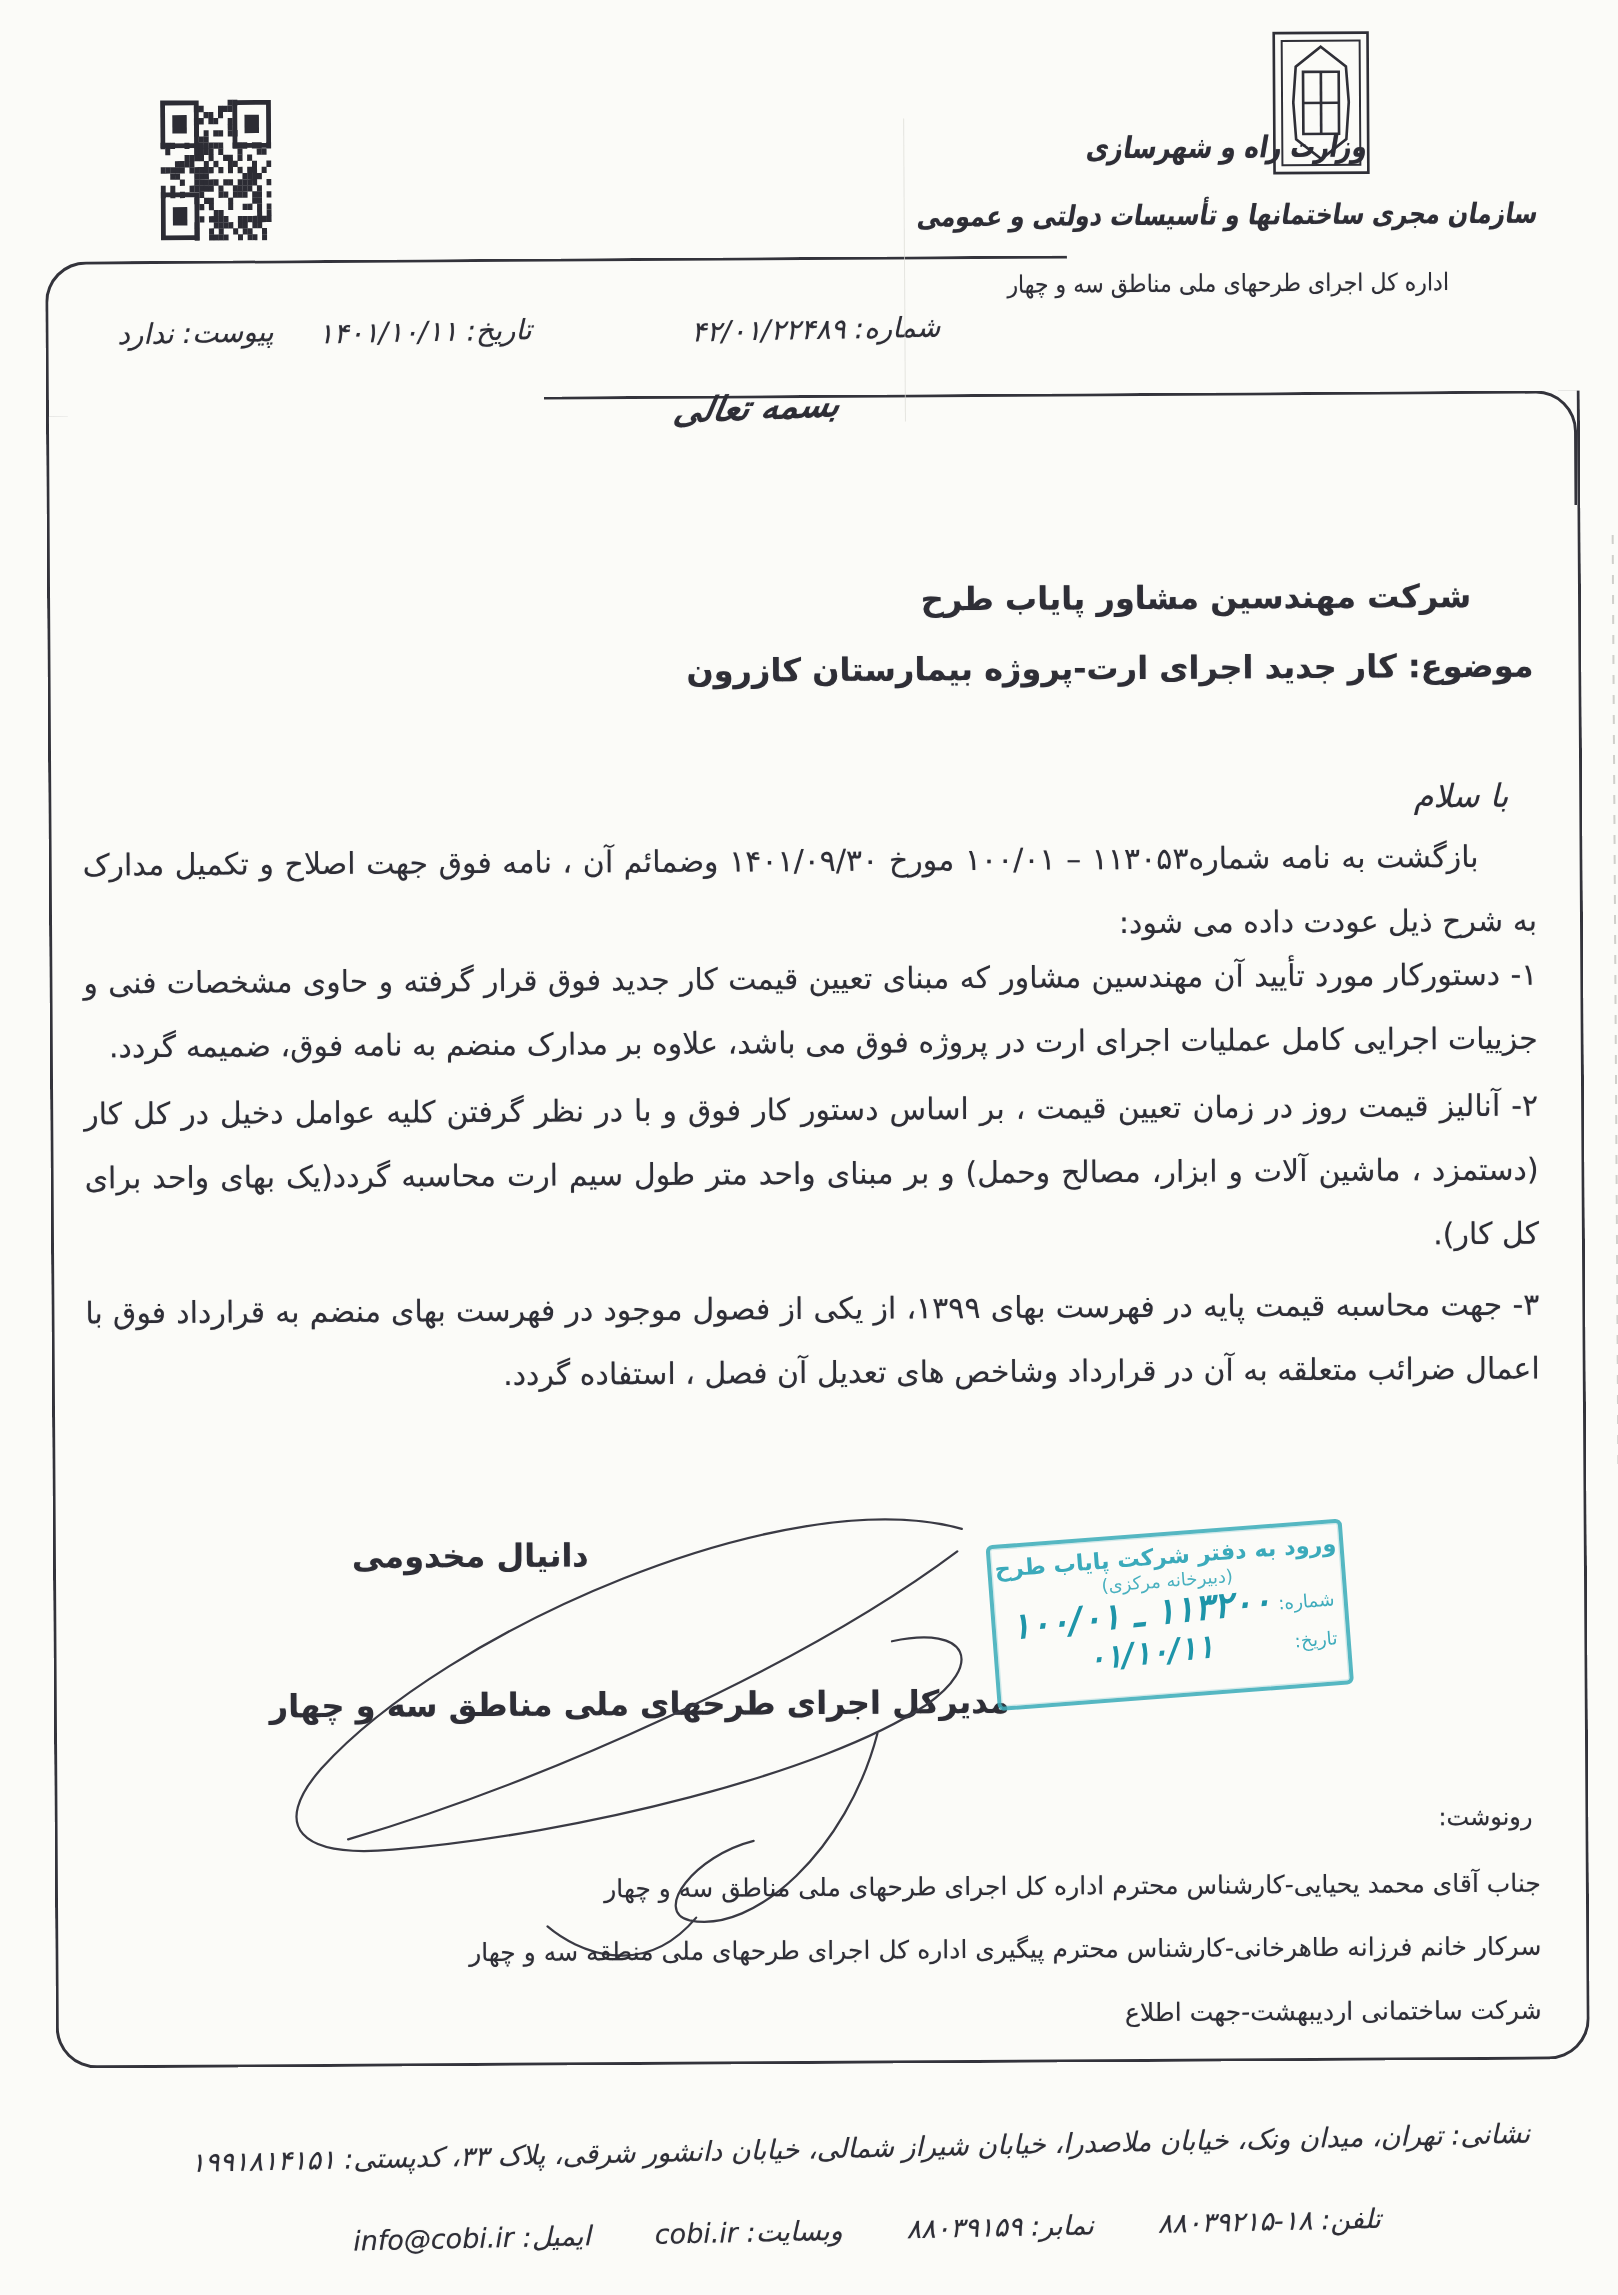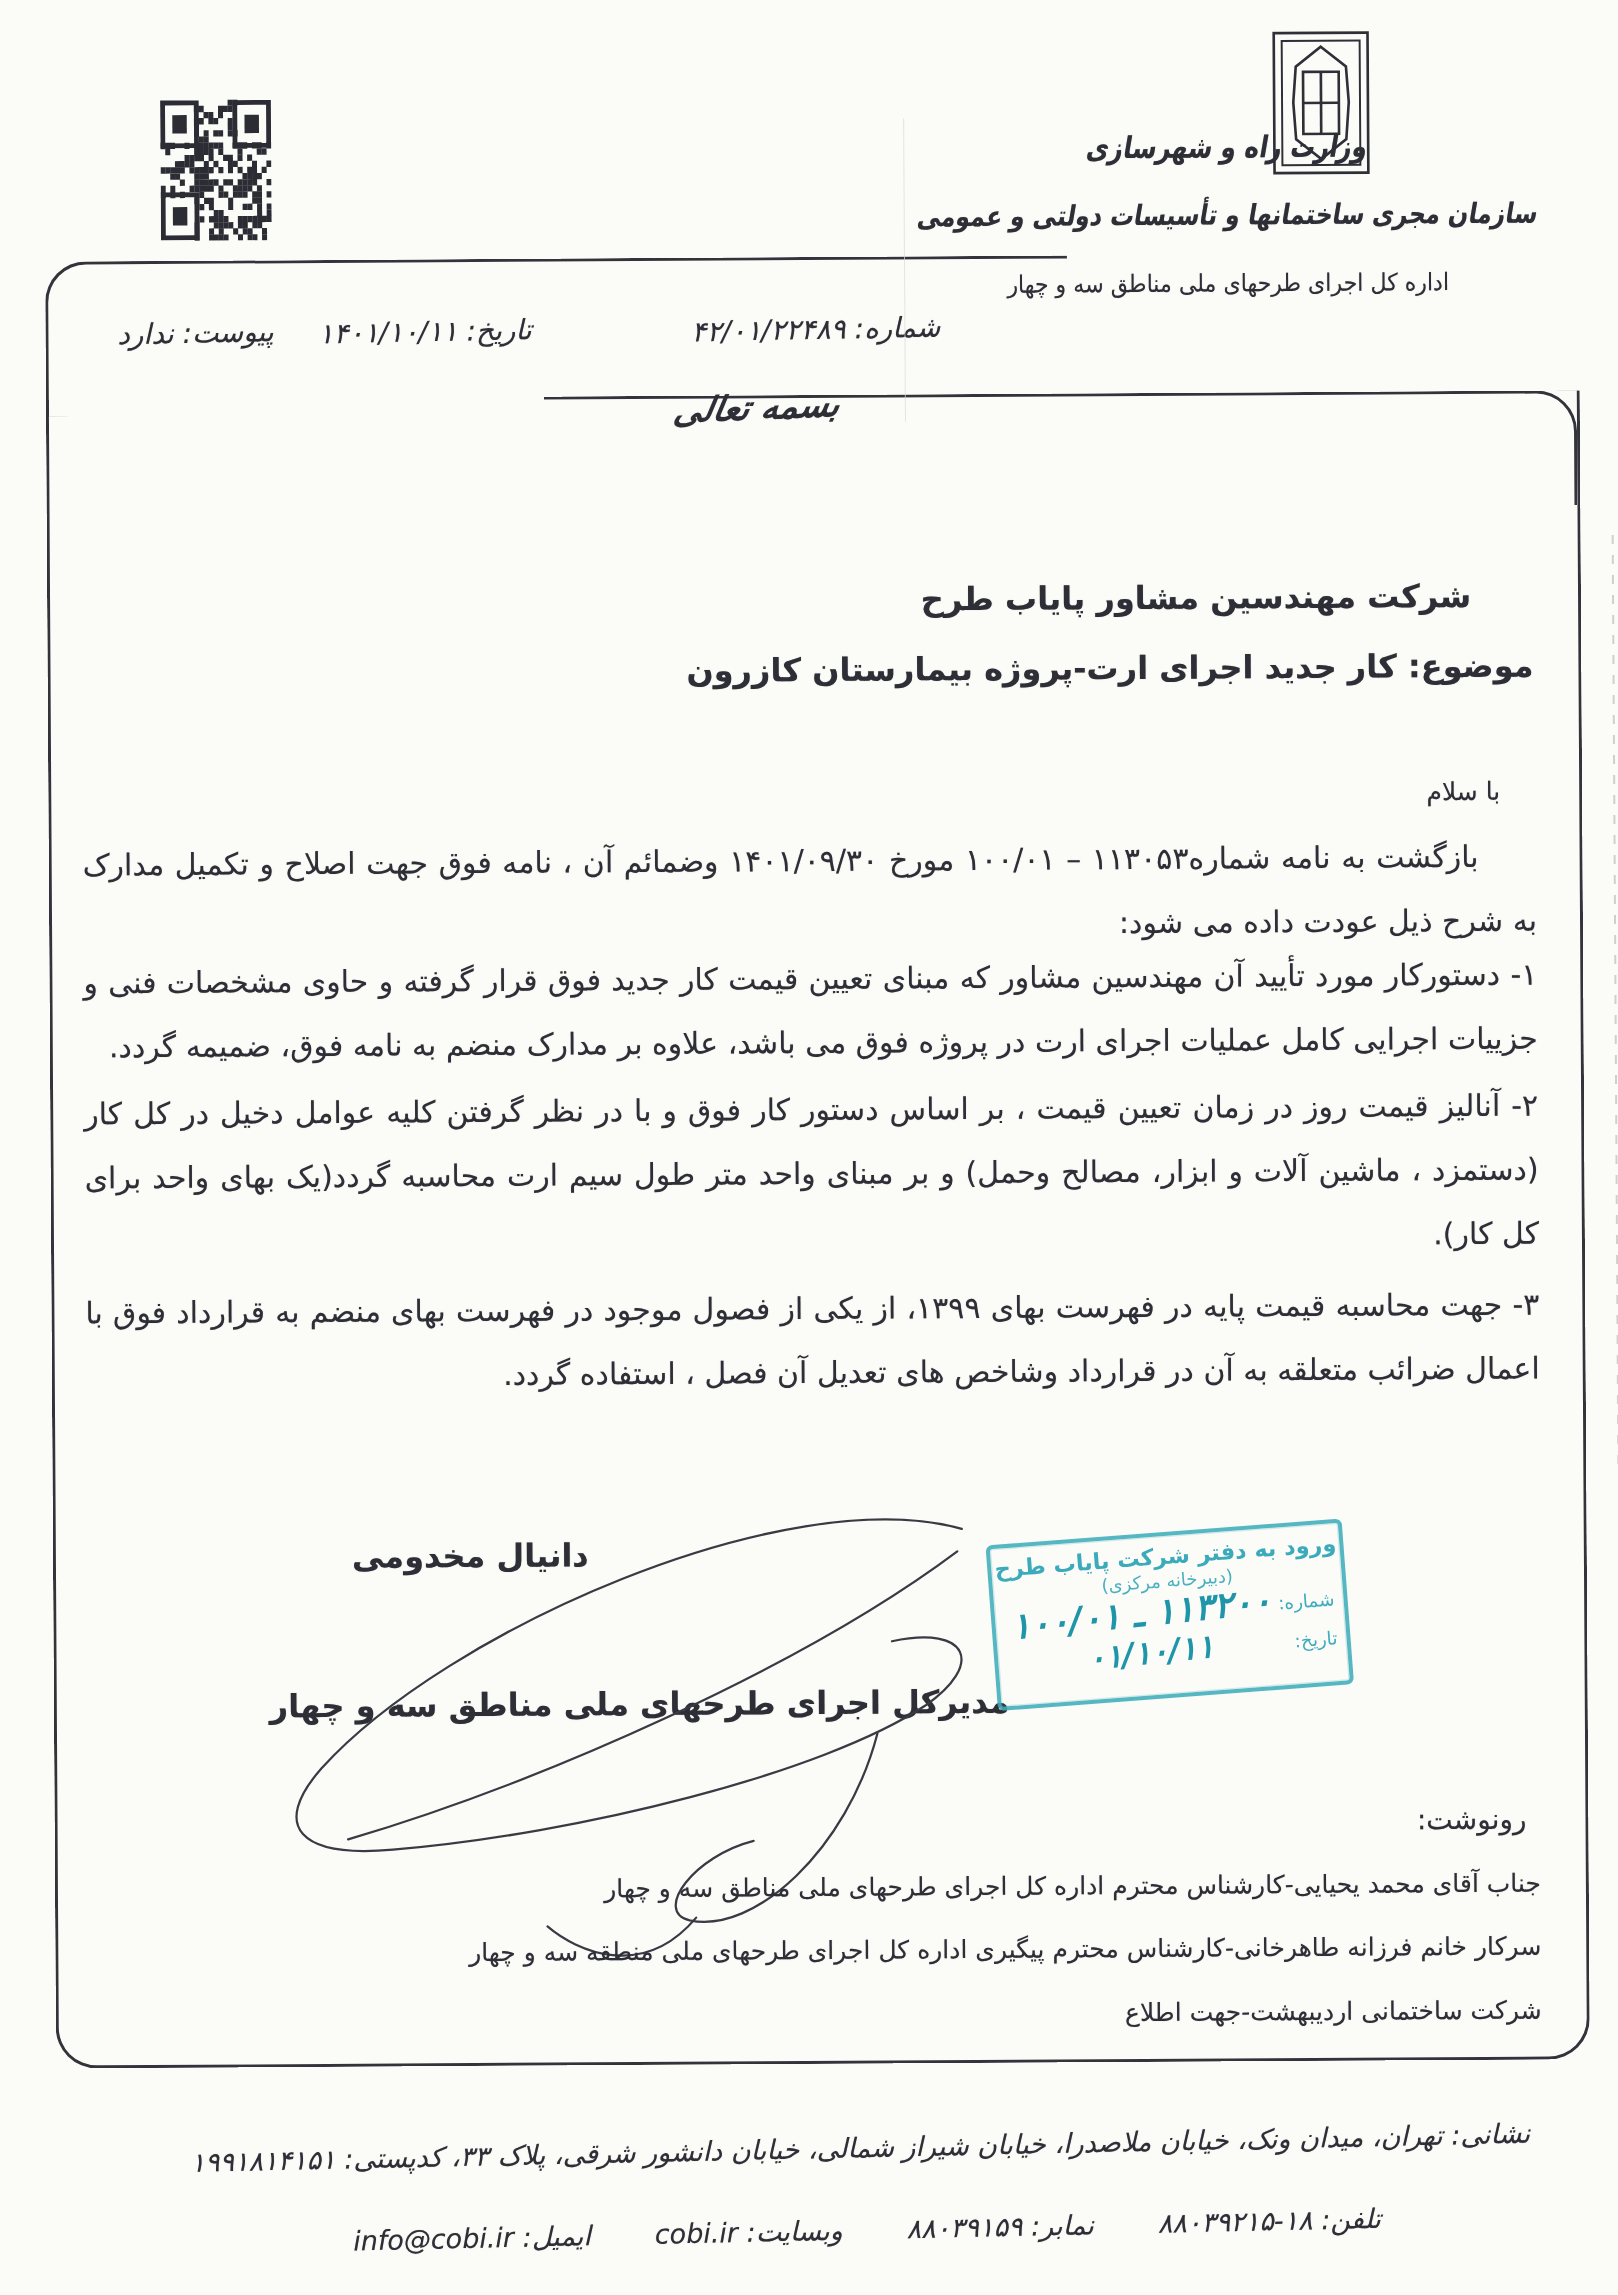--- a/index.html
+++ b/index.html
@@ -26,21 +26,21 @@
   
   .meta-field{top:313px; font-size:28px; font-style:italic; white-space:nowrap; transform:rotate(-0.8deg);}
   .org-block{left:936px; top:132px; width:593px; display:flex; flex-direction:column; align-items:center; text-align:center;}
   .org-l1{font-size:30px; font-weight:bold; transform:skewX(-10deg) scaleX(.82); white-space:nowrap;}
   .org-l2{font-size:28px; font-weight:bold; transform:skewX(-10deg) scaleX(.84); margin-top:34px; white-space:nowrap;}
   .org-l3{font-size:24px; margin-top:38px; white-space:nowrap; transform:scaleX(.92);}
   .besmeleh{right:777px; top:387px; font-size:34px; font-weight:bold; font-style:italic;
             transform:skewX(-12deg) rotate(-2deg); white-space:nowrap;}
   .rcpt{right:146px; top:581px; font-size:32px;}
   .subj{right:84px; top:651px; font-size:32px;}
-  .salu{right:118px; top:781px; font-size:25px;}
+  .salu{right:110px; top:781px; font-size:32px;font-style:italic;}
   .para{right:82px; width:1454px; font-size:30px; line-height:64px; text-align:justify; text-align-last:right;}
   .p-intro{top:829px; text-indent:58px;}
   .p-item1{top:947px;}
   .p-item2{top:1078px;}
   .p-item3{top:1277px;}
   .sig-name{left:348px; top:1535px; font-size:32px; font-weight:bold; white-space:nowrap;}
   .sig-title{left:265px; top:1684px; font-size:32px; font-weight:bold; white-space:nowrap;}
   .sig-svg{left:217px; top:1489px;}
   
   .stamp{left:987px; top:1534px; width:357px; height:166px;
@@ -49,21 +49,21 @@
          transform:rotate(-4deg); color:#2ba4b6;
          display:flex; flex-direction:column; align-items:center; padding-top:6.6px; box-sizing:border-box;}
   .stamp-l1{font-size:22.4px; font-weight:bold; letter-spacing:0.7px; white-space:nowrap; opacity:.92;}
   .stamp-l2{font-size:18px; margin-top:1.3px; opacity:.85;}
   .stamp-row{width:100%; display:flex; align-items:center; padding:0 9.2px; box-sizing:border-box;}
   .stamp-lbl{font-size:18.4px; opacity:.9;}
   .stamp-hand{font-size:36px; font-weight:bold; font-style:italic; color:#1e95a9;
               flex:1; text-align:center; transform:rotate(-1.5deg); white-space:nowrap;}
   .stamp-hand.date{font-size:32px;}
   
-  .cc-label{right:98px; top:1807px; font-size:28px;}
+  .cc-label{right:92px; top:1807px; font-size:24px;}
   .cc-item{right:84px; font-size:25px; white-space:nowrap;}
   
   .footer{left:0; top:0; width:100%; transform:rotate(-0.9deg);}
   .f-address{left:283px; top:2133px; width:1206px; text-align:center; font-size:27px; font-style:italic; white-space:nowrap;}
   .f-contact{left:310px; top:2215px; width:1028px; display:flex; justify-content:space-between; font-size:27px; font-style:italic;}
   .f-pair{white-space:nowrap;}
   
   .crease{left:908px; top:119px; width:1.3px; height:303px; background:#dcdcd6; opacity:.7;}
   .edge{right:3.3px; top:540px; width:2px; height:936px; opacity:.45;
         background:repeating-linear-gradient(180deg,#9a9a94 0 9.2px,transparent 9.2px 20px);}

